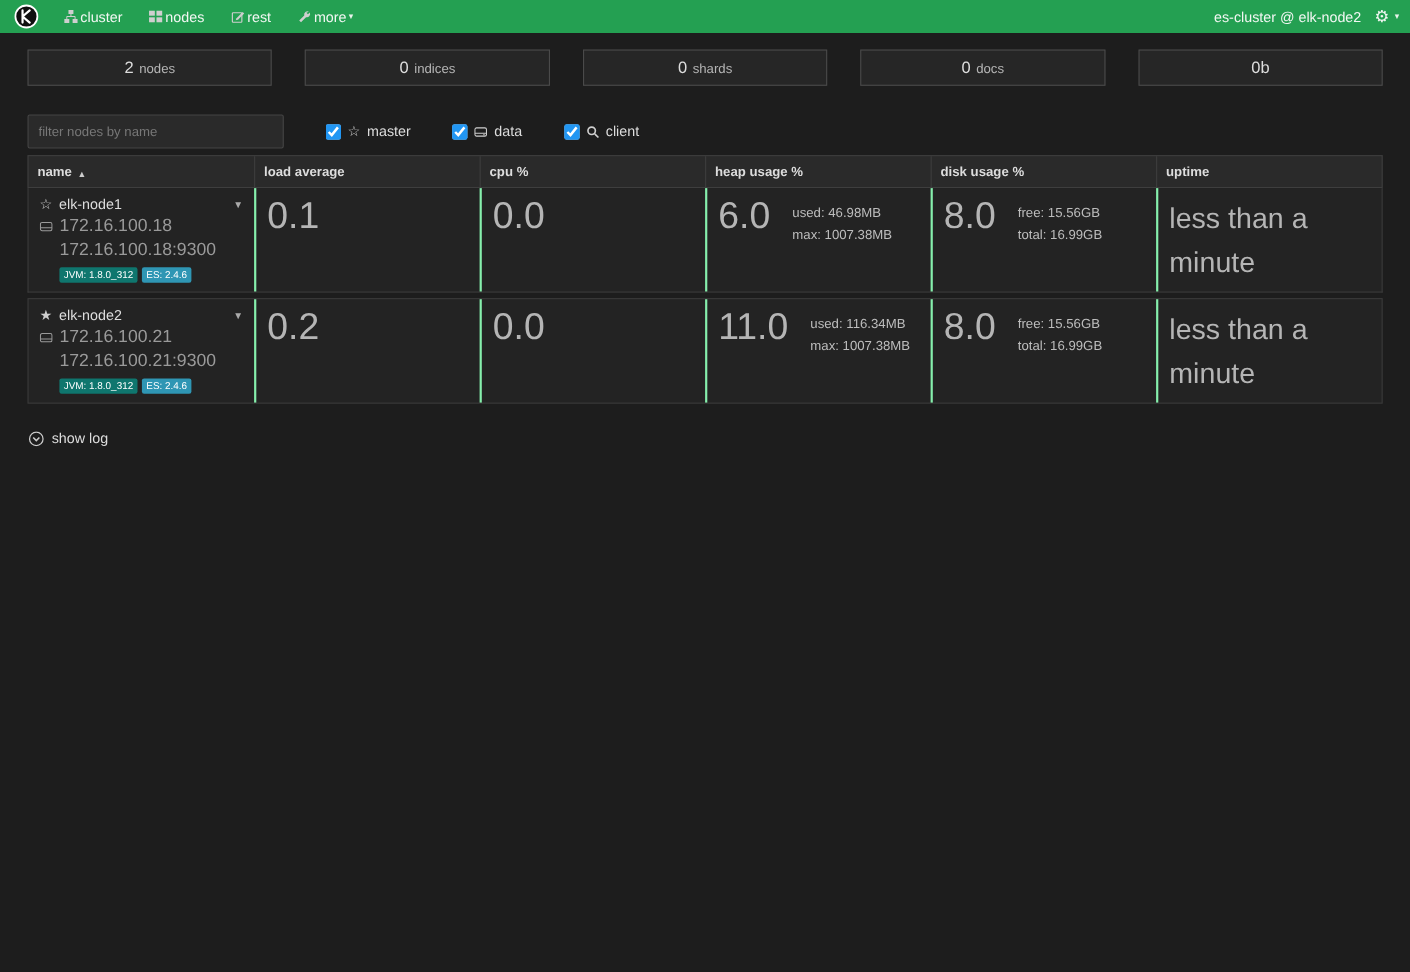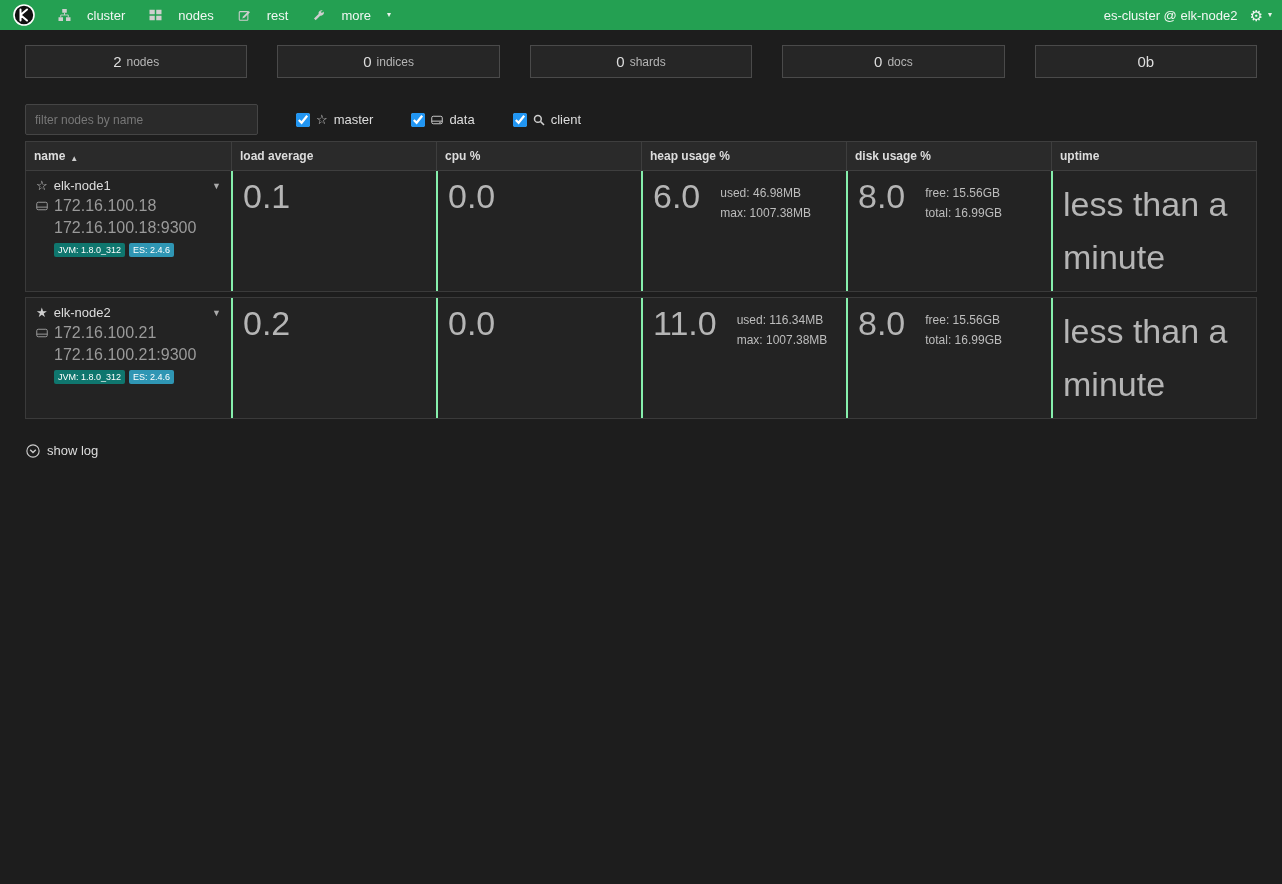--- a/index.html
+++ b/index.html
@@ -9,21 +9,21 @@
     color:#cccccc;
     font-family:"Liberation Sans", sans-serif;
   }
   
   .navbar{
     height:30px; background:#24a052; display:flex; align-items:center;
     padding:0 10px; color:#f2f7f3;
   }
   .brand{ display:flex; align-items:center; margin:0 10px 0 2px; cursor:pointer; }
   .nav-item{
-    display:flex; align-items:center; gap:16px; padding:0 12px; height:30px;
+    display:flex; align-items:center; gap:2px; padding:0 12px; height:30px;
     font-size:13px; color:#f2f7f3; cursor:pointer; white-space:nowrap;
   }
   .nav-item svg{ display:block; }
   .caret{ font-size:8px; line-height:1; color:#eaf3ec; }
   .nav-right{ margin-left:auto; display:flex; align-items:center; gap:12px; font-size:13px; }
   .gear-wrap{ display:flex; align-items:center; gap:5px; cursor:pointer; }
   .gear-glyph{ font-size:15px; line-height:1; }
   
   .stats{ display:flex; gap:30px; margin:15px 25px 0 25px; }
   .stat-box{
@@ -67,21 +67,21 @@
     background:#232323; border:1px solid #3a3a3a; border-top:none;
     min-height:90px;
   }
   .row + .row{ margin-top:5px; border-top:1px solid #3a3a3a; }
   .cell{ border-left:2px solid #86efac; padding:7px 10px; }
   .cell:first-child{ border-left:none; }
   .big{ font-size:34px; color:#b5b5b5; line-height:1.1; }
   .metric-cell{ display:flex; align-items:flex-start; gap:20px; }
   .sub-lines{ margin-top:5px; }
   .sub{ font-size:12px; color:#bdbdbd; line-height:20px; white-space:nowrap; }
-  .uptime-text{ font-size:34px; color:#b5b5b5; line-height:53px; }
+  .uptime-text{ font-size:26px; color:#b5b5b5; line-height:40px; }
   
   .name-line{ display:flex; align-items:center; gap:6px; font-size:13px; color:#dddddd; }
   .node-caret{ margin-left:auto; font-size:9px; color:#aaaaaa; cursor:pointer; }
   .ip-line{
     display:flex; align-items:center; gap:6px; font-size:16px; color:#9a9a9a; margin-top:4px;
   }
   .ip-line.indent{ padding-left:18px; }
   .hdd-icon{ color:#9a9a9a; display:flex; }
   .badges{ display:flex; gap:4px; margin-top:6px; padding-left:18px; }
   .badge{

